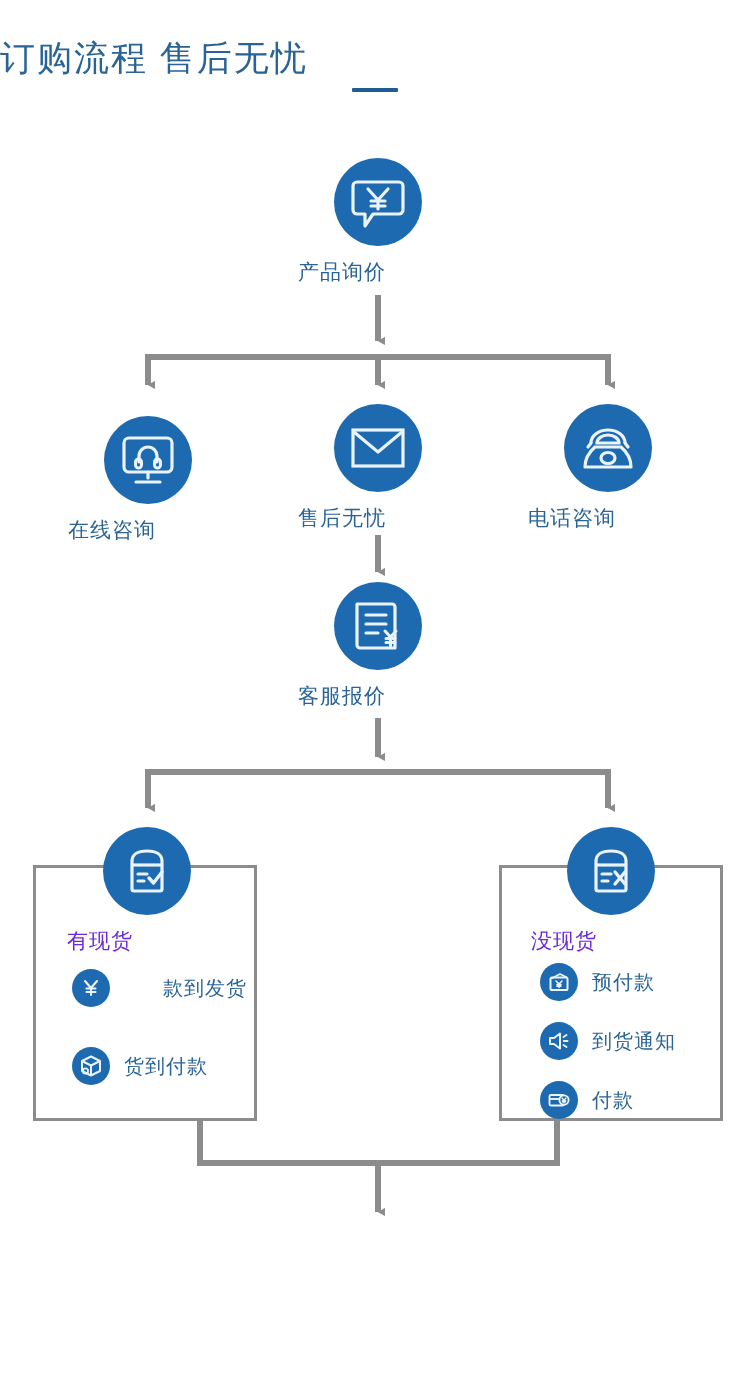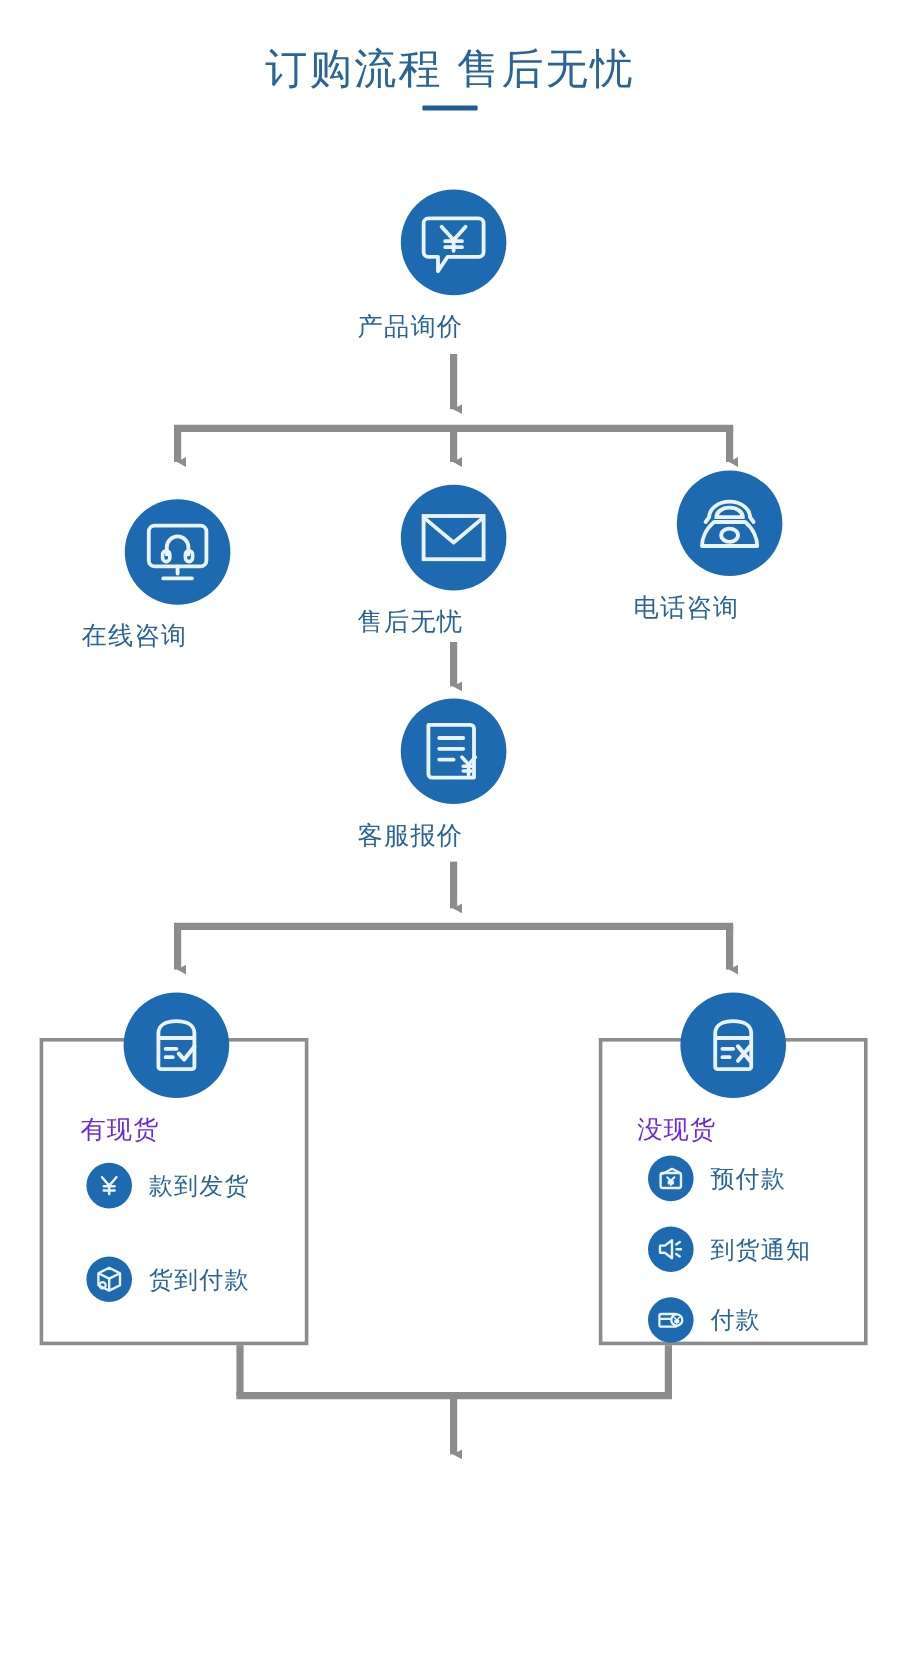--- a/index.html
+++ b/index.html
@@ -17,21 +17,21 @@
   #flow-root {
     position: absolute;
     inset: 0;
   }
   
   .title-block {
     position: absolute;
     left: 0;
     top: 36px;
     width: 750px;
-    text-align: center;
+    text-align: left;
   }
   .title-text {
     font-size: 35px;
     letter-spacing: 2px;
     color: #2a6496;
     font-weight: 400;
     line-height: 44px;
     display: block;
   }
   .title-rule {
@@ -178,21 +178,21 @@
   <div class="node" style="left:378px; top:404px;">
     <div class="node-circle">
       <svg width="56" height="44" viewBox="0 0 56 44">
         <rect x="3" y="4" width="50" height="36" fill="none" stroke="#eaf2fa" stroke-width="3.2"></rect>
         <path d="M4 6 L28 26 L52 6" fill="none" stroke="#eaf2fa" stroke-width="3.2" stroke-linejoin="round"></path>
       </svg>
     </div>
     <div class="node-label">售后无忧</div>
   </div>
 
-  <div class="node" style="left:608px; top:392px;">
+  <div class="node" style="left:608px; top:404px;">
     <div class="node-circle">
       <svg width="58" height="50" viewBox="0 0 58 50">
         <path d="M12 20 A17 13 0 0 1 46 20" fill="none" stroke="#eaf2fa" stroke-width="3.2"></path>
         <path d="M18 20 A11 8 0 0 1 40 20 Z" fill="none" stroke="#eaf2fa" stroke-width="3.2"></path>
         <path d="M12 20 L9 24 M46 20 L49 24" stroke="#eaf2fa" stroke-width="3.2" stroke-linecap="round"></path>
         <path d="M16 24 C9 30 6 38 6 44 H52 C52 38 49 30 42 24 Z" fill="none" stroke="#eaf2fa" stroke-width="3.2" stroke-linejoin="round"></path>
         <ellipse cx="29" cy="35" rx="7" ry="5.5" fill="none" stroke="#eaf2fa" stroke-width="3.2"></ellipse>
       </svg>
     </div>
     <div class="node-label">电话咨询</div>
@@ -214,21 +214,21 @@
       <svg width="54" height="48" viewBox="0 0 54 48">
         <path d="M12 14 C12 8 17 4 27 4 C37 4 42 8 42 14 V42 A2 2 0 0 1 40 44 H14 A2 2 0 0 1 12 42 Z" fill="none" stroke="#eaf2fa" stroke-width="3.2" stroke-linejoin="round"></path>
         <path d="M12 18 H42" stroke="#eaf2fa" stroke-width="3.2"></path>
         <path d="M18 27 H27 M18 34 H24" stroke="#eaf2fa" stroke-width="3.2" stroke-linecap="round"></path>
         <path d="M29 31 L33.5 36 L42 25" fill="none" stroke="#eaf2fa" stroke-width="3.4" stroke-linecap="round" stroke-linejoin="round"></path>
       </svg>
     </div>
     <div class="node-label boxed">有现货</div>
   </div>
 
-  <div class="sub-item" style="left:72px; top:969px;">
+  <div class="sub-item" style="left:72px; top:969px;gap:39px;">
     <div class="sub-circle">
       <svg width="22" height="22" viewBox="0 0 22 22">
         <path d="M5 4 L11 11 L17 4 M11 11 V18 M6.5 11.5 H15.5 M6.5 15 H15.5" fill="none" stroke="#eaf2fa" stroke-width="2.1" stroke-linecap="round" stroke-linejoin="round"></path>
       </svg>
     </div>
     <span class="sub-label">款到发货</span>
   </div>
 
   <div class="sub-item" style="left:72px; top:1047px;">
     <div class="sub-circle">

